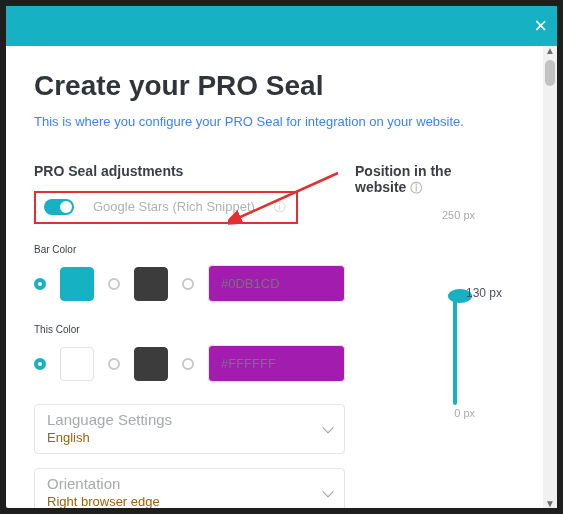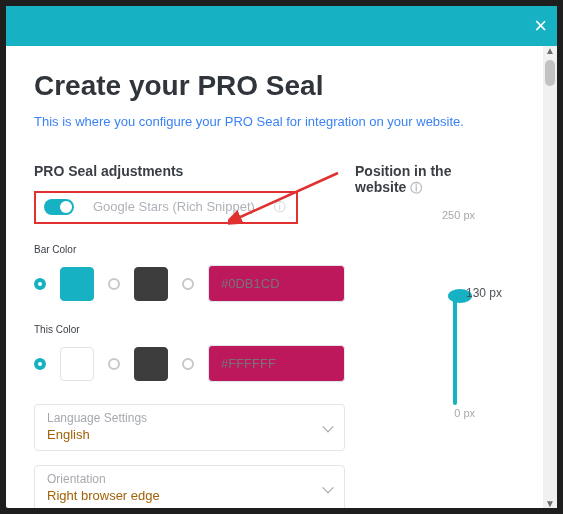--- a/index.html
+++ b/index.html
@@ -35,24 +35,24 @@
 
   .small-head{font-size:10px;font-weight:400;color:#3a3e45;margin-bottom:10px}
   .color-row{display:flex;align-items:center;gap:14px;margin-bottom:22px}
   .radio{width:12px;height:12px;border:2px solid #c6c8cc;border-radius:50%;cursor:pointer;flex:none}
   .radio.sel{border-color:#16b1c3;border-width:4px}
   .swatch{width:34px;height:34px;border-radius:4px;border:1px solid #e2e2e2;flex:none}
   .sw-teal{background:#16b1c3;border-color:#16b1c3}
   .sw-dark{background:#3c3c3c;border-color:#3c3c3c}
   .sw-white{background:#fff}
   .hex-field{flex:1}
-  .hex-field input{width:100%;border:1px solid #e3e5e8;background:#be185d;border-radius:4px;padding:10px 12px;font-size:13px;color:#babdc2}
+  .hex-field input{width:100%;border:1px solid #e3e5e8;background:#a21caf;border-radius:4px;padding:10px 12px;font-size:13px;color:#babdc2}
 
   .select-wrap{border:1px solid #e3e5e8;border-radius:4px;padding:6px 12px 8px 12px;margin-bottom:14px;position:relative;cursor:pointer;background:#fff}
-  .select-wrap .lab{font-size:12px;color:#a6a9ae;margin-bottom:2px}
+  .select-wrap .lab{font-size:15px;color:#a6a9ae;margin-bottom:2px}
   .select-wrap .val{font-size:13px;color:#a16207}
   .select-wrap::after{content:"";position:absolute;right:12px;top:50%;width:7px;height:7px;border-right:1px solid #9ea1a6;border-bottom:1px solid #9ea1a6;transform:translateY(-65%)rotate(45deg)}
 
   
   .ticks{font-size:11px;color:#a6a9ae;text-align:center;position:relative;height:210px;margin-top:6px}
   .tick-top{position:absolute;top:0;right:40px}
   .tick-bot{position:absolute;bottom:0;right:40px}
   .track{position:absolute;top:14px;bottom:14px;right:58px;width:4px;background:transparent}
   .track-fill{position:absolute;left:0;right:0;bottom:0;top:40%;background:#16b1c3;border-radius:2px}
   .handle{position:absolute;left:-5px;top:40%;width:24px;height:14px;margin-top:-7px;border-radius:50%;background:#16b1c3;cursor:grab}

